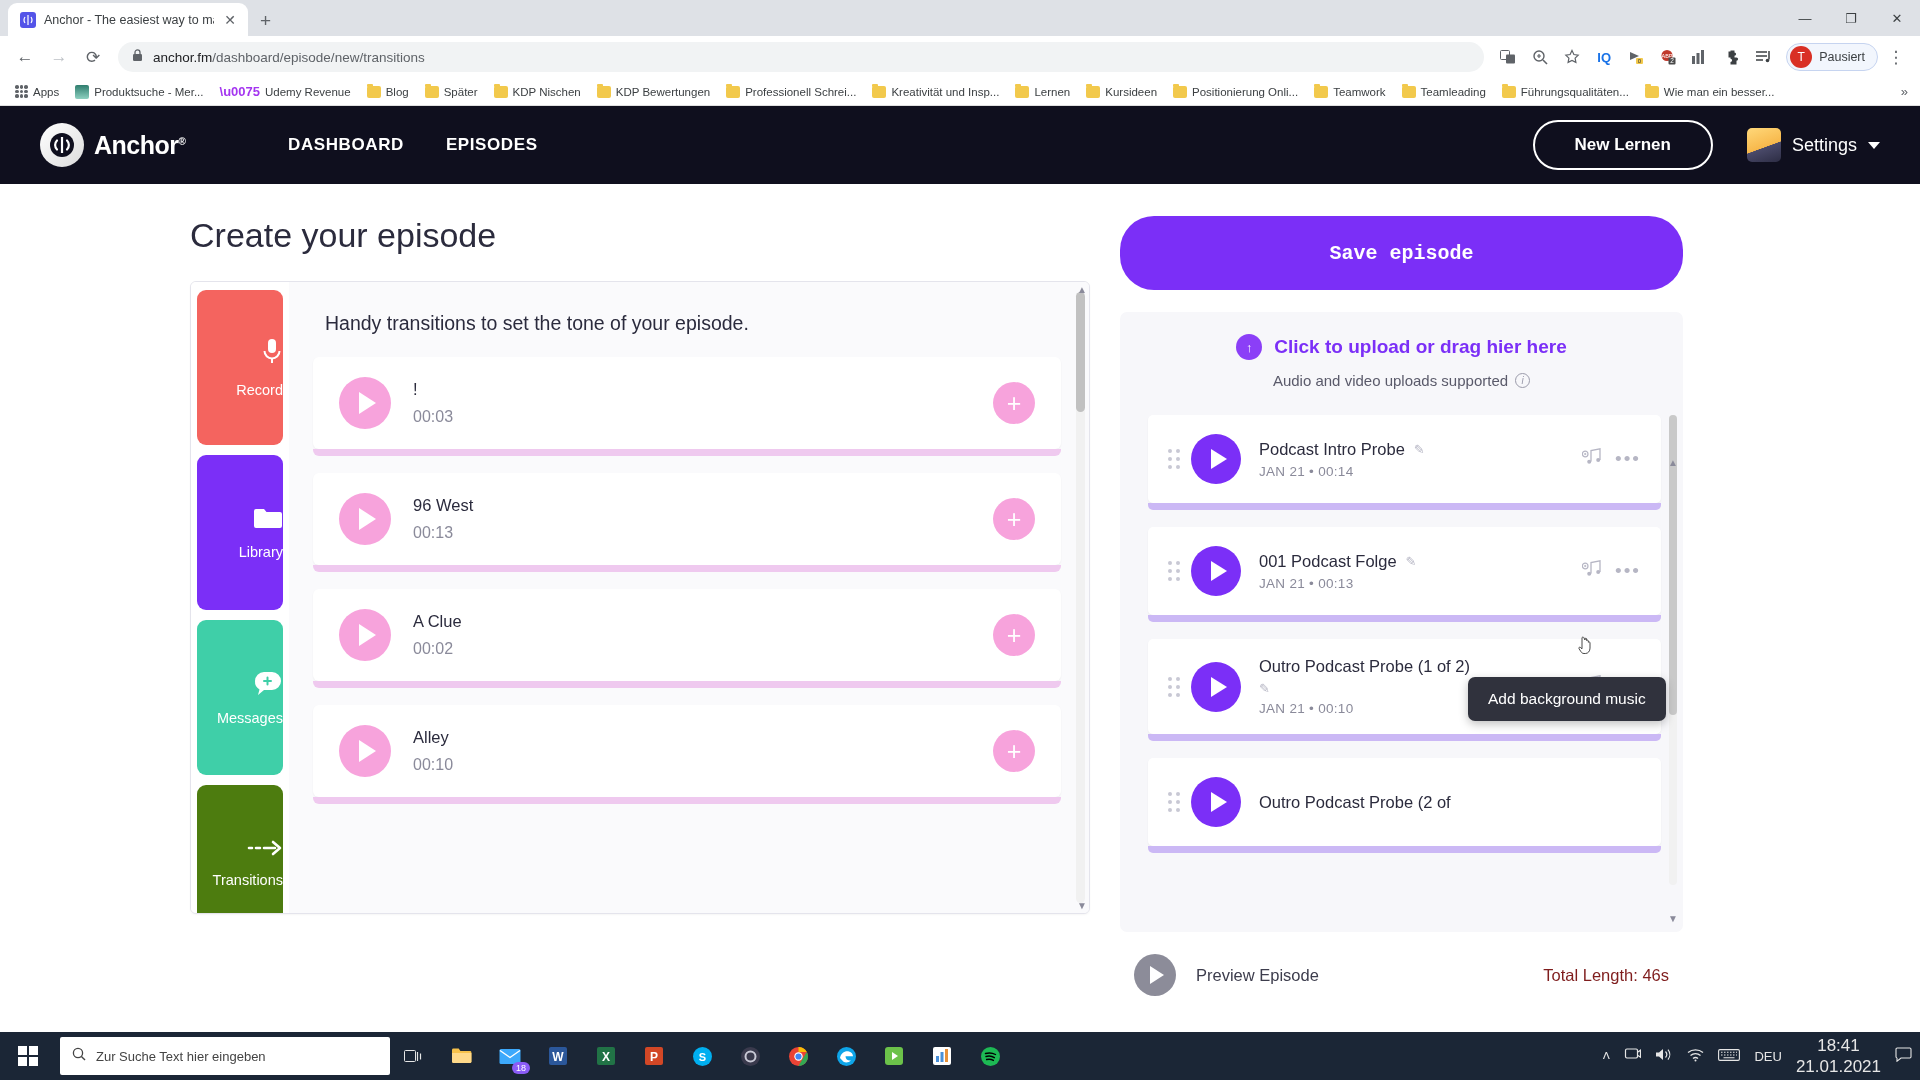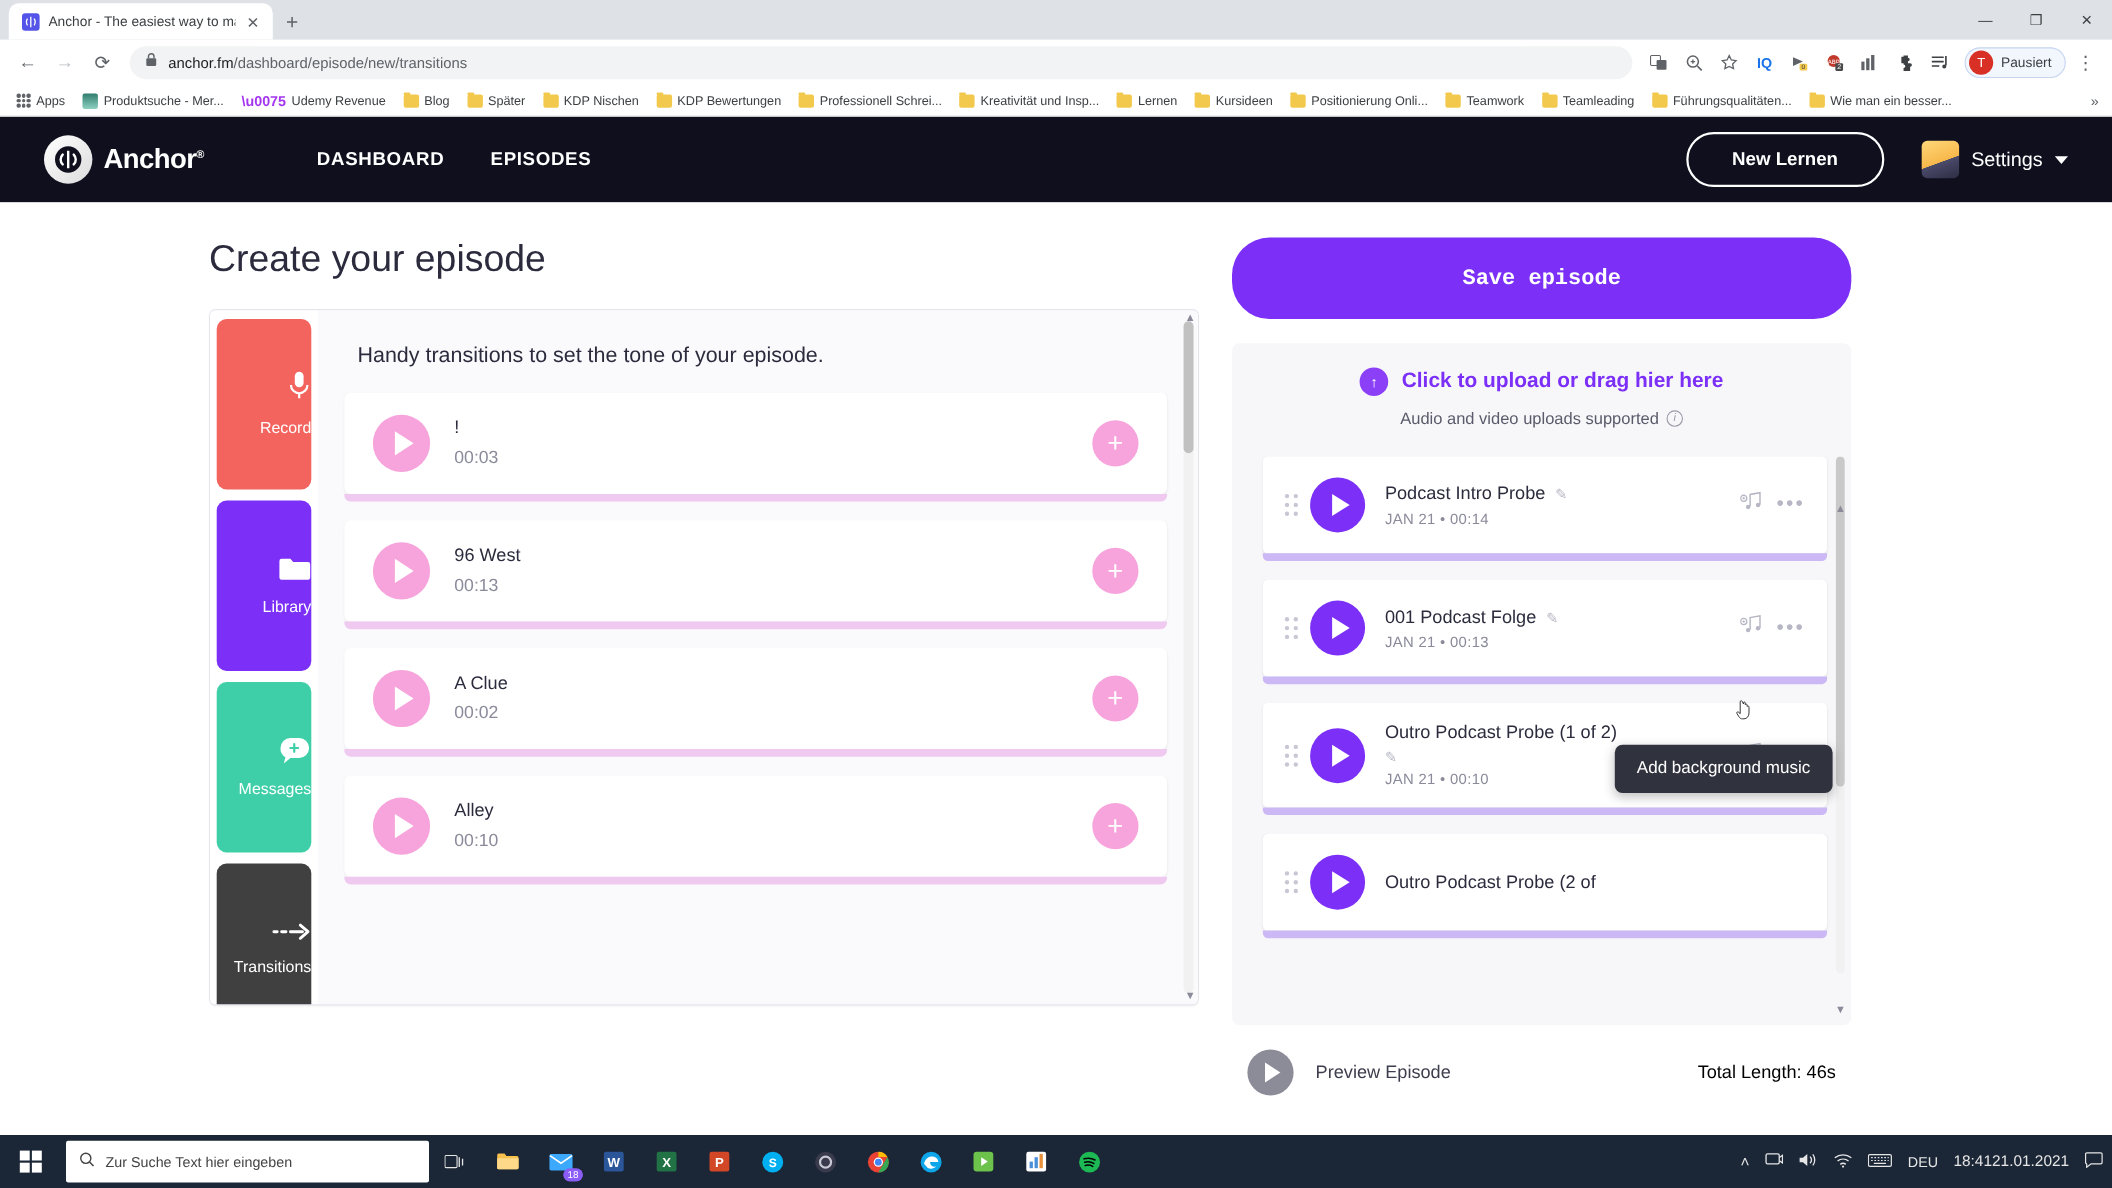--- a/index.html
+++ b/index.html
@@ -175,21 +175,21 @@
   .tool{
     width:86px;height:155px;margin: 0 auto 10px auto;border-radius:9px;
     display:flex;flex-direction:column;align-items:flex-end;justify-content:center;
     gap: 10px; cursor:pointer; position:relative;
   }
   .tool-label{color:#fff;font-size:14.5px;}
   .tool-icon{color:#fff;}
   .tool.record{background:#f4645f;}
   .tool.messages{background:#3fcfa8;}
   .tool.library{background:#7b2ff7;}
-  .tool.transitions{background:#404040;}
+  .tool.transitions{background:#4d7c0f;}
 
   .trans-panel{flex:1 1 auto;background:#fafafc;position:relative;overflow:hidden;}
   .trans-head{font-size:19.5px;color:#2b2b3d;padding: 30px 0 22px 36px;}
   .trans-list{padding: 0 28px 0 24px; height: calc(100% - 86px); overflow:hidden;}
   .trans-item{
     background:#fff;border-radius:6px;margin-bottom:24px;position:relative;
     display:flex;align-items:center;padding: 22px 26px; height: 92px;
     box-shadow:0 1px 2px rgba(0,0,0,.05);
   }
   .trans-item:after{
@@ -279,42 +279,42 @@
 
   .player-bar{
     width:563px;margin-top:22px;display:flex;align-items:center;padding: 0 14px;
   }
   .player-play{
     width:42px;height:42px;border-radius:50%;background:#8c8c99;
     display:flex;align-items:center;justify-content:center;cursor:pointer;flex:0 0 auto;
   }
   .player-tri{width:0;height:0;border-top:9px solid transparent;border-bottom:9px solid transparent;border-left:14px solid #fff;margin-left:4px;}
   .player-label{margin-left:20px;font-size:16.5px;color:#3d3d4d;}
-  .player-total{margin-left:auto;font-size:16.5px;color:#000000;}
+  .player-total{margin-left:auto;font-size:16.5px;color:#7f1d1d;}
 
   
   .taskbar{
     position:fixed;left:0;bottom:0;width:1920px;height:48px;background:#1b2636;
     display:flex;align-items:center;padding-left:0;
   }
   .start-btn{width:56px;height:48px;display:flex;align-items:center;justify-content:center;cursor:pointer;}
   .win-logo{width:20px;height:20px;display:grid;grid-template-columns:repeat(2,9px);grid-template-rows:repeat(2,9px);gap:2px;}
   .win-logo i{background:#fff;display:block;}
   .tb-search{
     width:330px;height:38px;background:#fff;border-radius:2px;margin-left:4px;
     display:flex;align-items:center;gap:10px;padding:0 12px;cursor:text;
   }
   .tb-search-text{font-size:13px;color:#444;}
   .tb-app{width:48px;height:48px;display:flex;align-items:center;justify-content:center;cursor:pointer;position:relative;}
   .tb-badge{
     position:absolute;bottom:6px;right:4px;background:#8b5cf6;color:#fff;
     font-size:9px;border-radius:8px;padding:0 4px;line-height:12px;
   }
   .tray{margin-left:auto;display:flex;align-items:center;gap:14px;padding-right:8px;color:#e6e6e6;font-size:13px;}
-  .tray-clock{display:flex;flex-direction:row;align-items:center;line-height:1.25;font-size:14px;cursor:pointer;}
+  .tray-clock{display:flex;flex-direction:column;align-items:center;line-height:1.25;font-size:17px;cursor:pointer;}
   .tray-ico{cursor:pointer;font-size:14px;}
 </style>
 </head>
 <body>
 
 <div class="browser-tabstrip">
   <div class="tab">
     <span class="tab-favicon">
       <svg width="10" height="10" viewBox="0 0 10 10">
           <path d="M5 0 L5 10 M2 2 Q0 5 2 8 M8 2 Q10 5 8 8" stroke="#fff" stroke-width="1.2" fill="none"></path>

